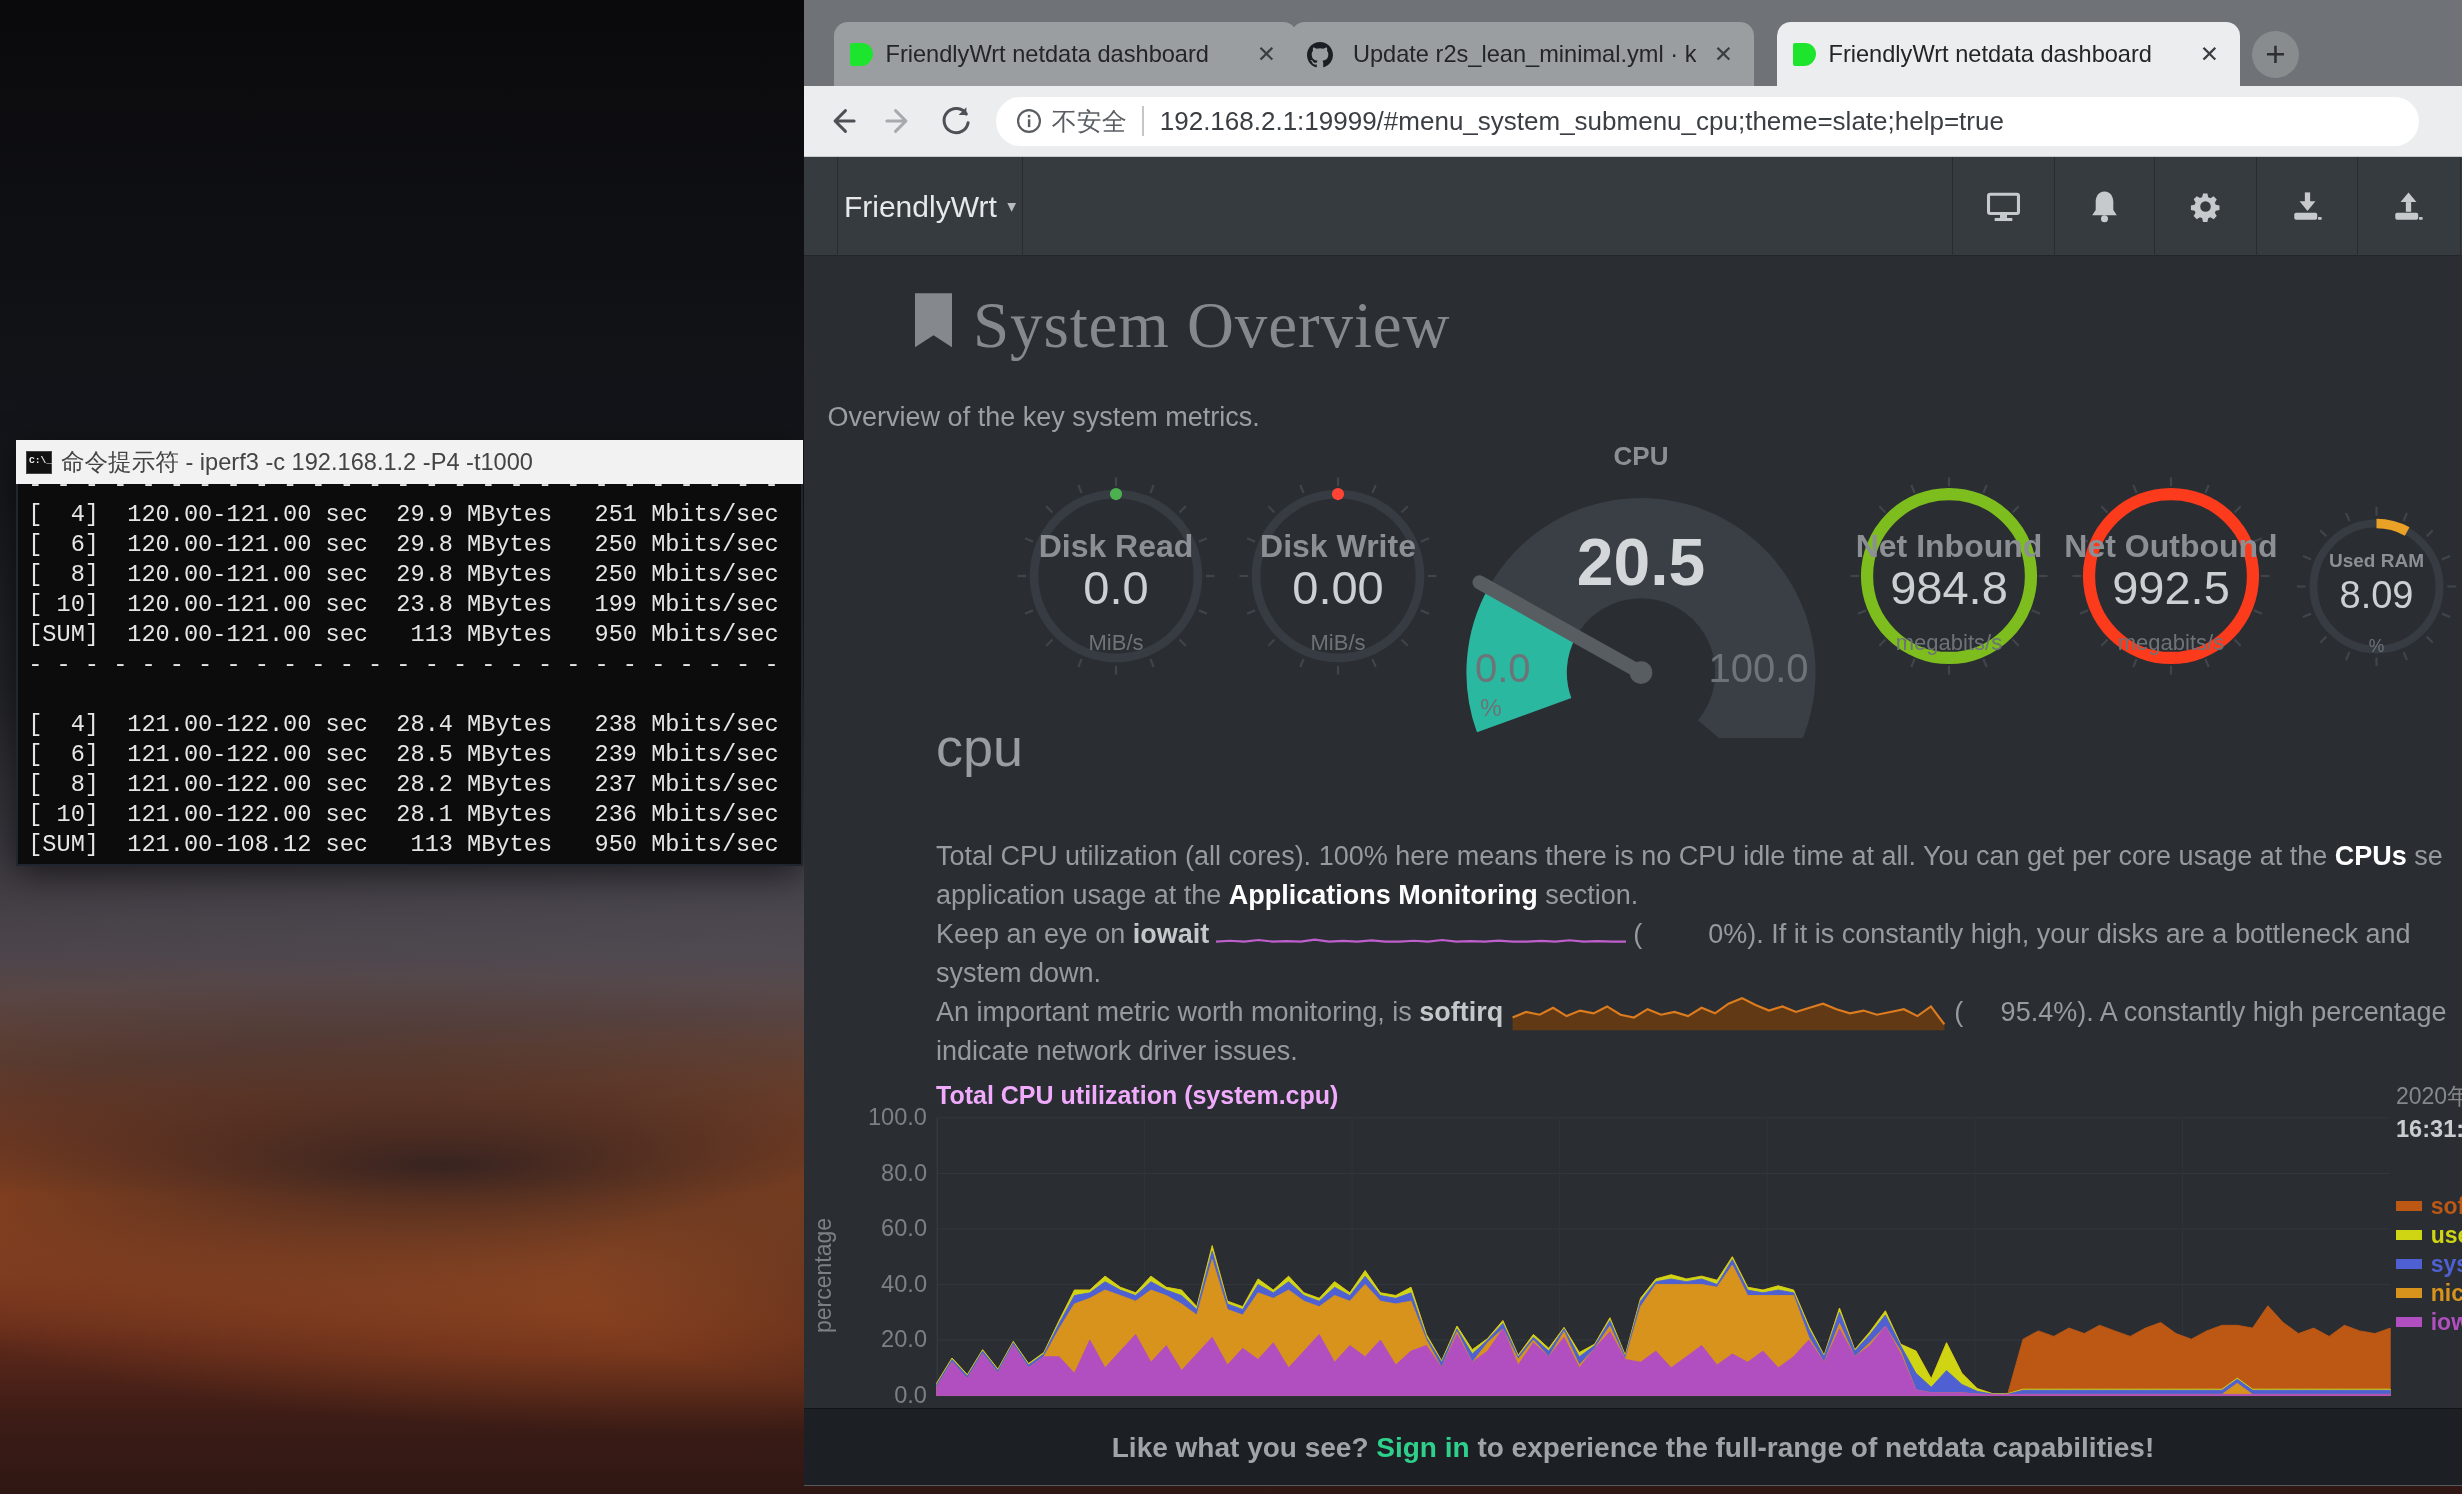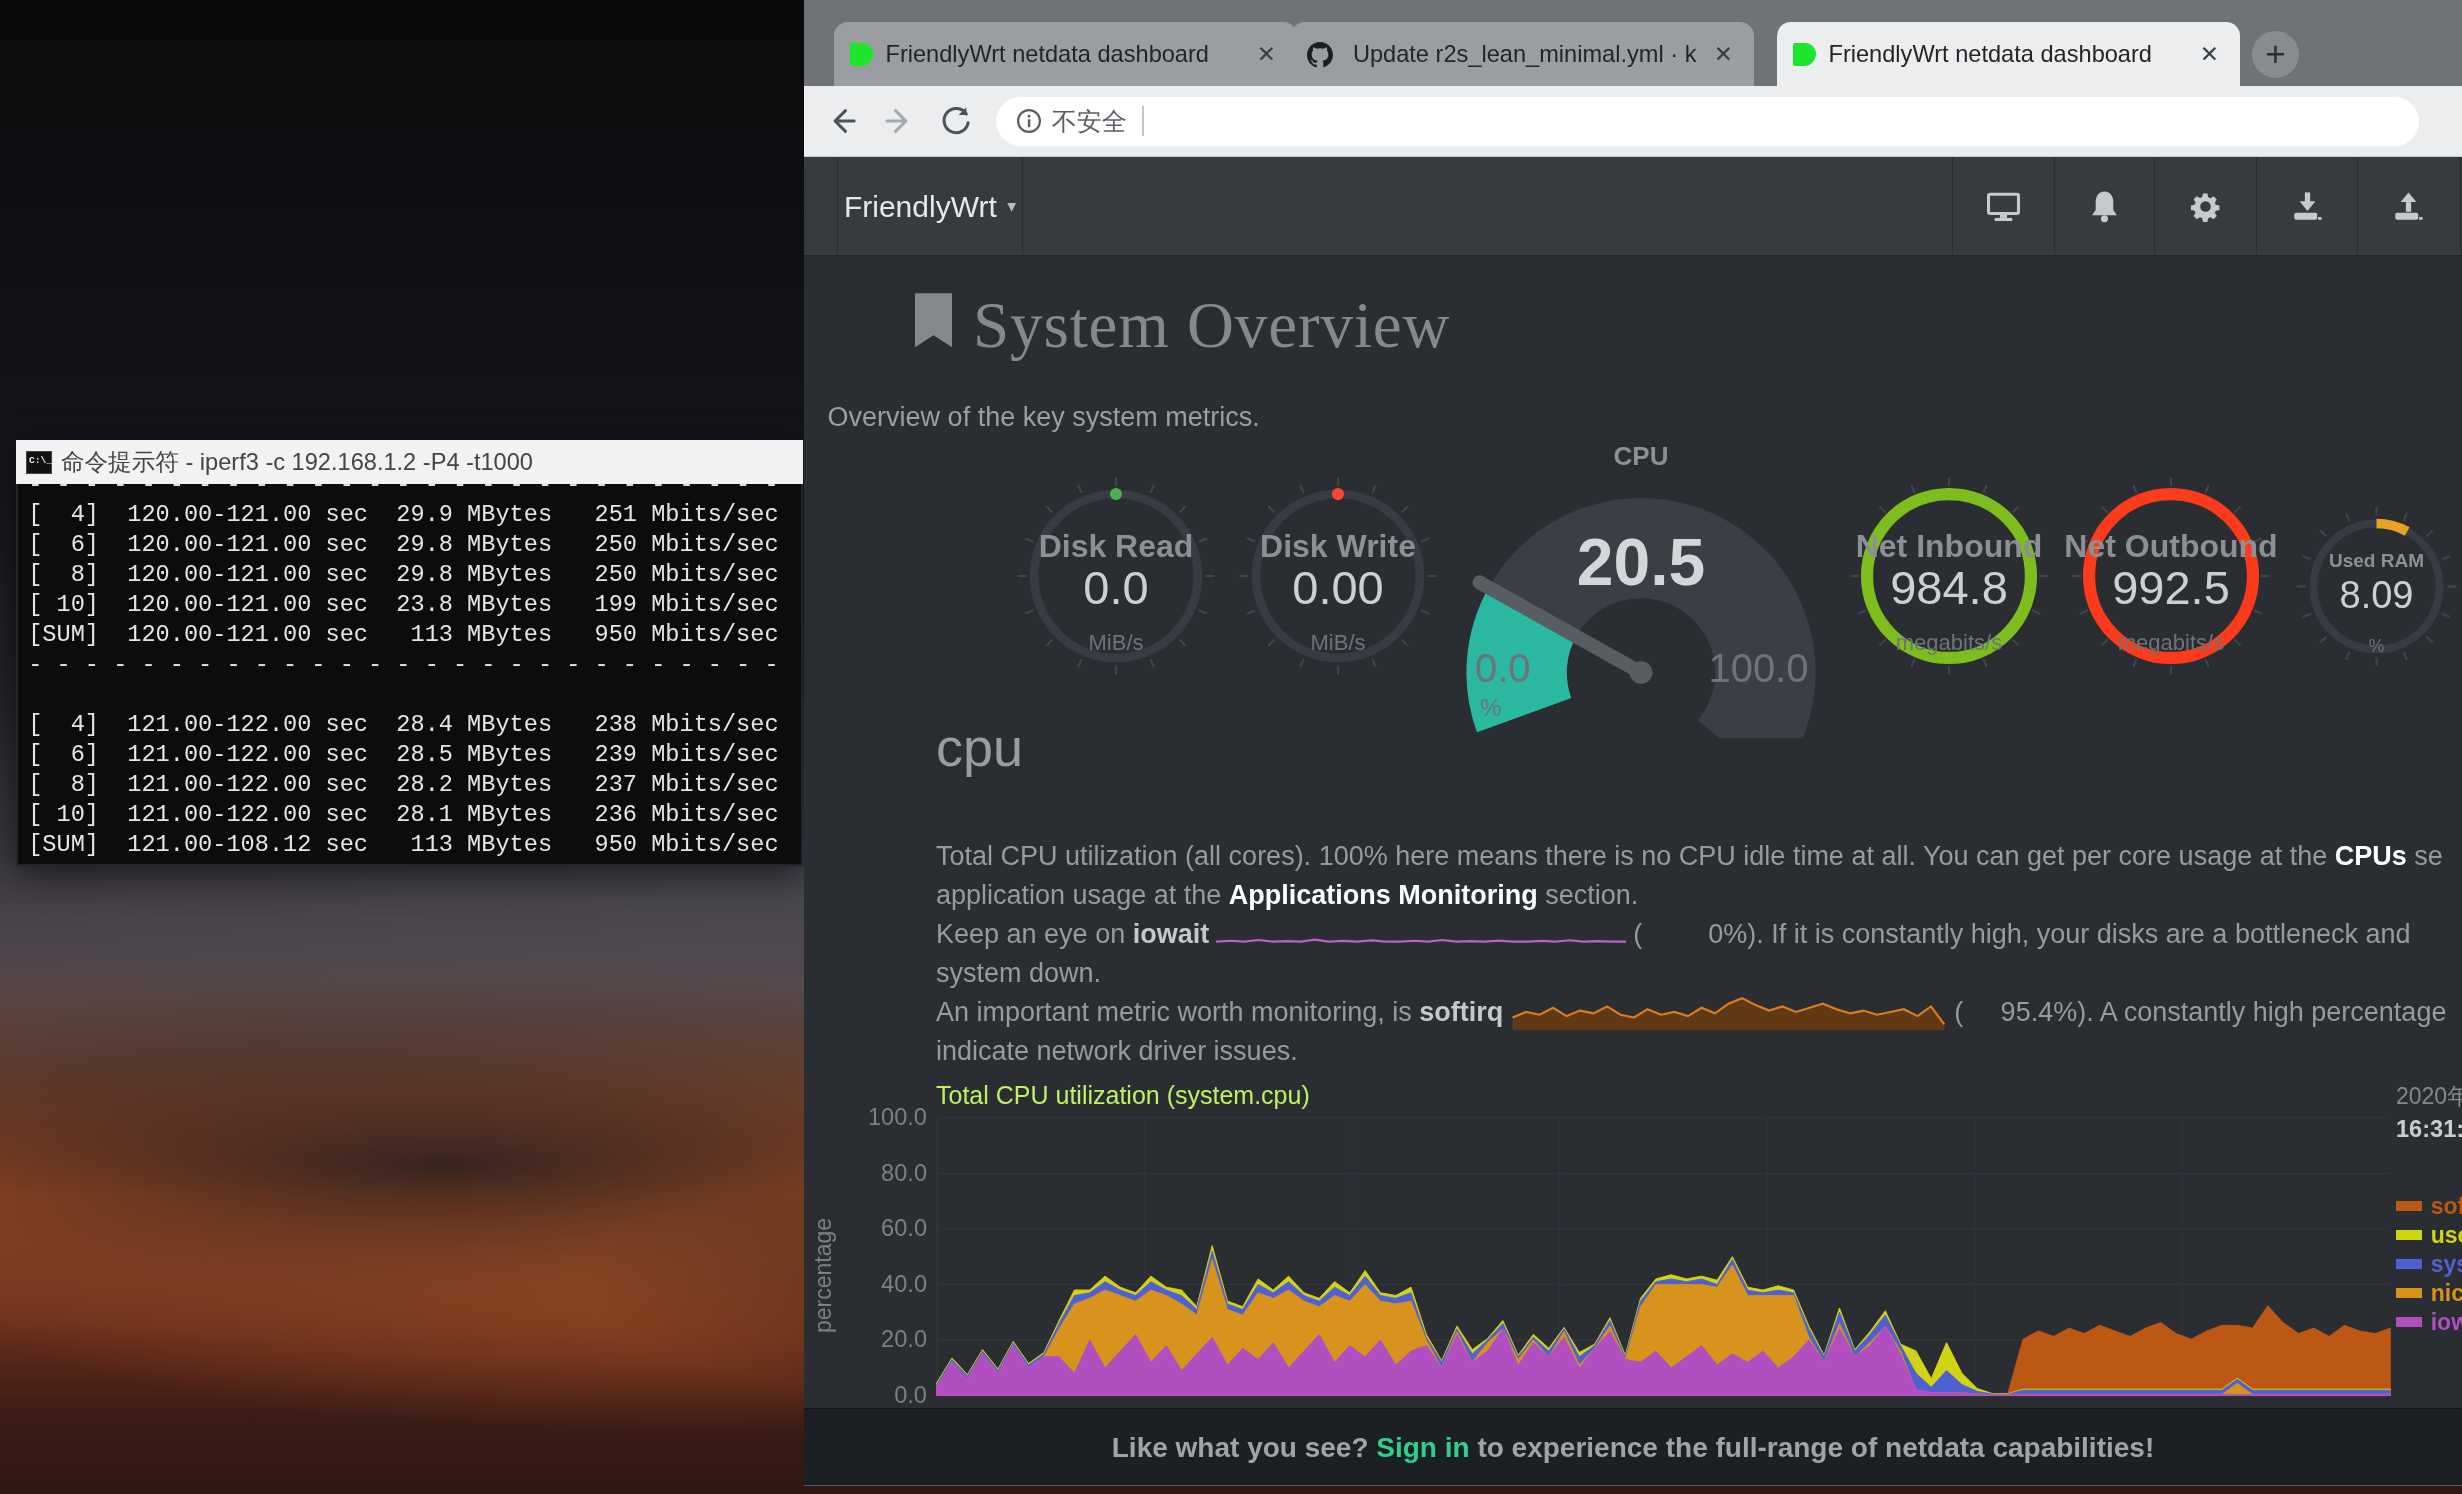--- a/index.html
+++ b/index.html
@@ -105,22 +105,22 @@
   #cpu-paragraph { position:absolute; left:936px; top:837px; width:1537px; }
   .para-line { font-size:27px; line-height:39px; color:#979b9f; white-space:nowrap; }
   .para-line b { color:#c4c8cb; }
   .para-link { color:#ffffff; font-weight:bold; }
   .spark { display:inline-block; vertical-align:-3.5px; margin:0 7px; }
   .spark-val { display:inline-block; text-align:right; }
   #iowait-val-box { width:105px; }
   #softirq-val-box { width:114px; }
 
   
-  #chart-title { position:absolute; left:936px; top:1081px; font-size:25px; font-weight:normal;
-    color:#bef264; }
+  #chart-title { position:absolute; left:936px; top:1081px; font-size:25px; font-weight:bold;
+    color:#f0abfc; }
   #chart-ylabel { position:absolute; left:810px; top:1188px; font-size:23px; color:#7c8085;
     writing-mode:vertical-rl; transform:rotate(180deg); height:175px; text-align:center; }
   #chart-yticks { position:absolute; left:830px; top:1105px; width:98px; height:301px; }
   .ytick { position:absolute; right:0; width:98px; text-align:right; font-size:23.6px; color:#7c8085; }
   #chart-plot { position:absolute; left:936px; top:1105px; }
   #chart-legend { position:absolute; left:2396px; top:1081px; width:192px; }
   #legend-date { font-size:23px; color:#85898d; white-space:nowrap; }
   #legend-time { font-size:23.6px; font-weight:bold; color:#c9cdd0; white-space:nowrap; margin-top:3.5px; }
   #legend-items { margin-top:49px; }
   .legend-item { display:flex; align-items:center; gap:8.7px; height:29px; }
@@ -199,20 +199,21 @@
     <div id="url-field">
       <div id="security-chip">
         <svg width="28" height="28" viewBox="0 0 32 32">
           <circle cx="16" cy="16" r="12.5" stroke="#5a5e63" stroke-width="2.5" fill="none"></circle>
           <rect x="14.7" y="14" width="2.8" height="9" fill="#5a5e63"></rect>
           <rect x="14.7" y="9" width="2.8" height="3" fill="#5a5e63"></rect>
         </svg>
         <span>不安全</span>
       </div>
       <div id="url-divider"></div>
+      <div id="url-text">192.168.2.1:19999/#menu_system_submenu_cpu;theme=slate;help=true</div>
     </div>
   </div>
 
   <div id="nd-navbar">
     <div class="nd-divider" style="left:33px;"></div>
     <div id="nd-host">
       <span>FriendlyWrt</span>
       <span id="nd-host-caret">▾</span>
     </div>
     <div class="nd-divider" style="left:218px;"></div>

